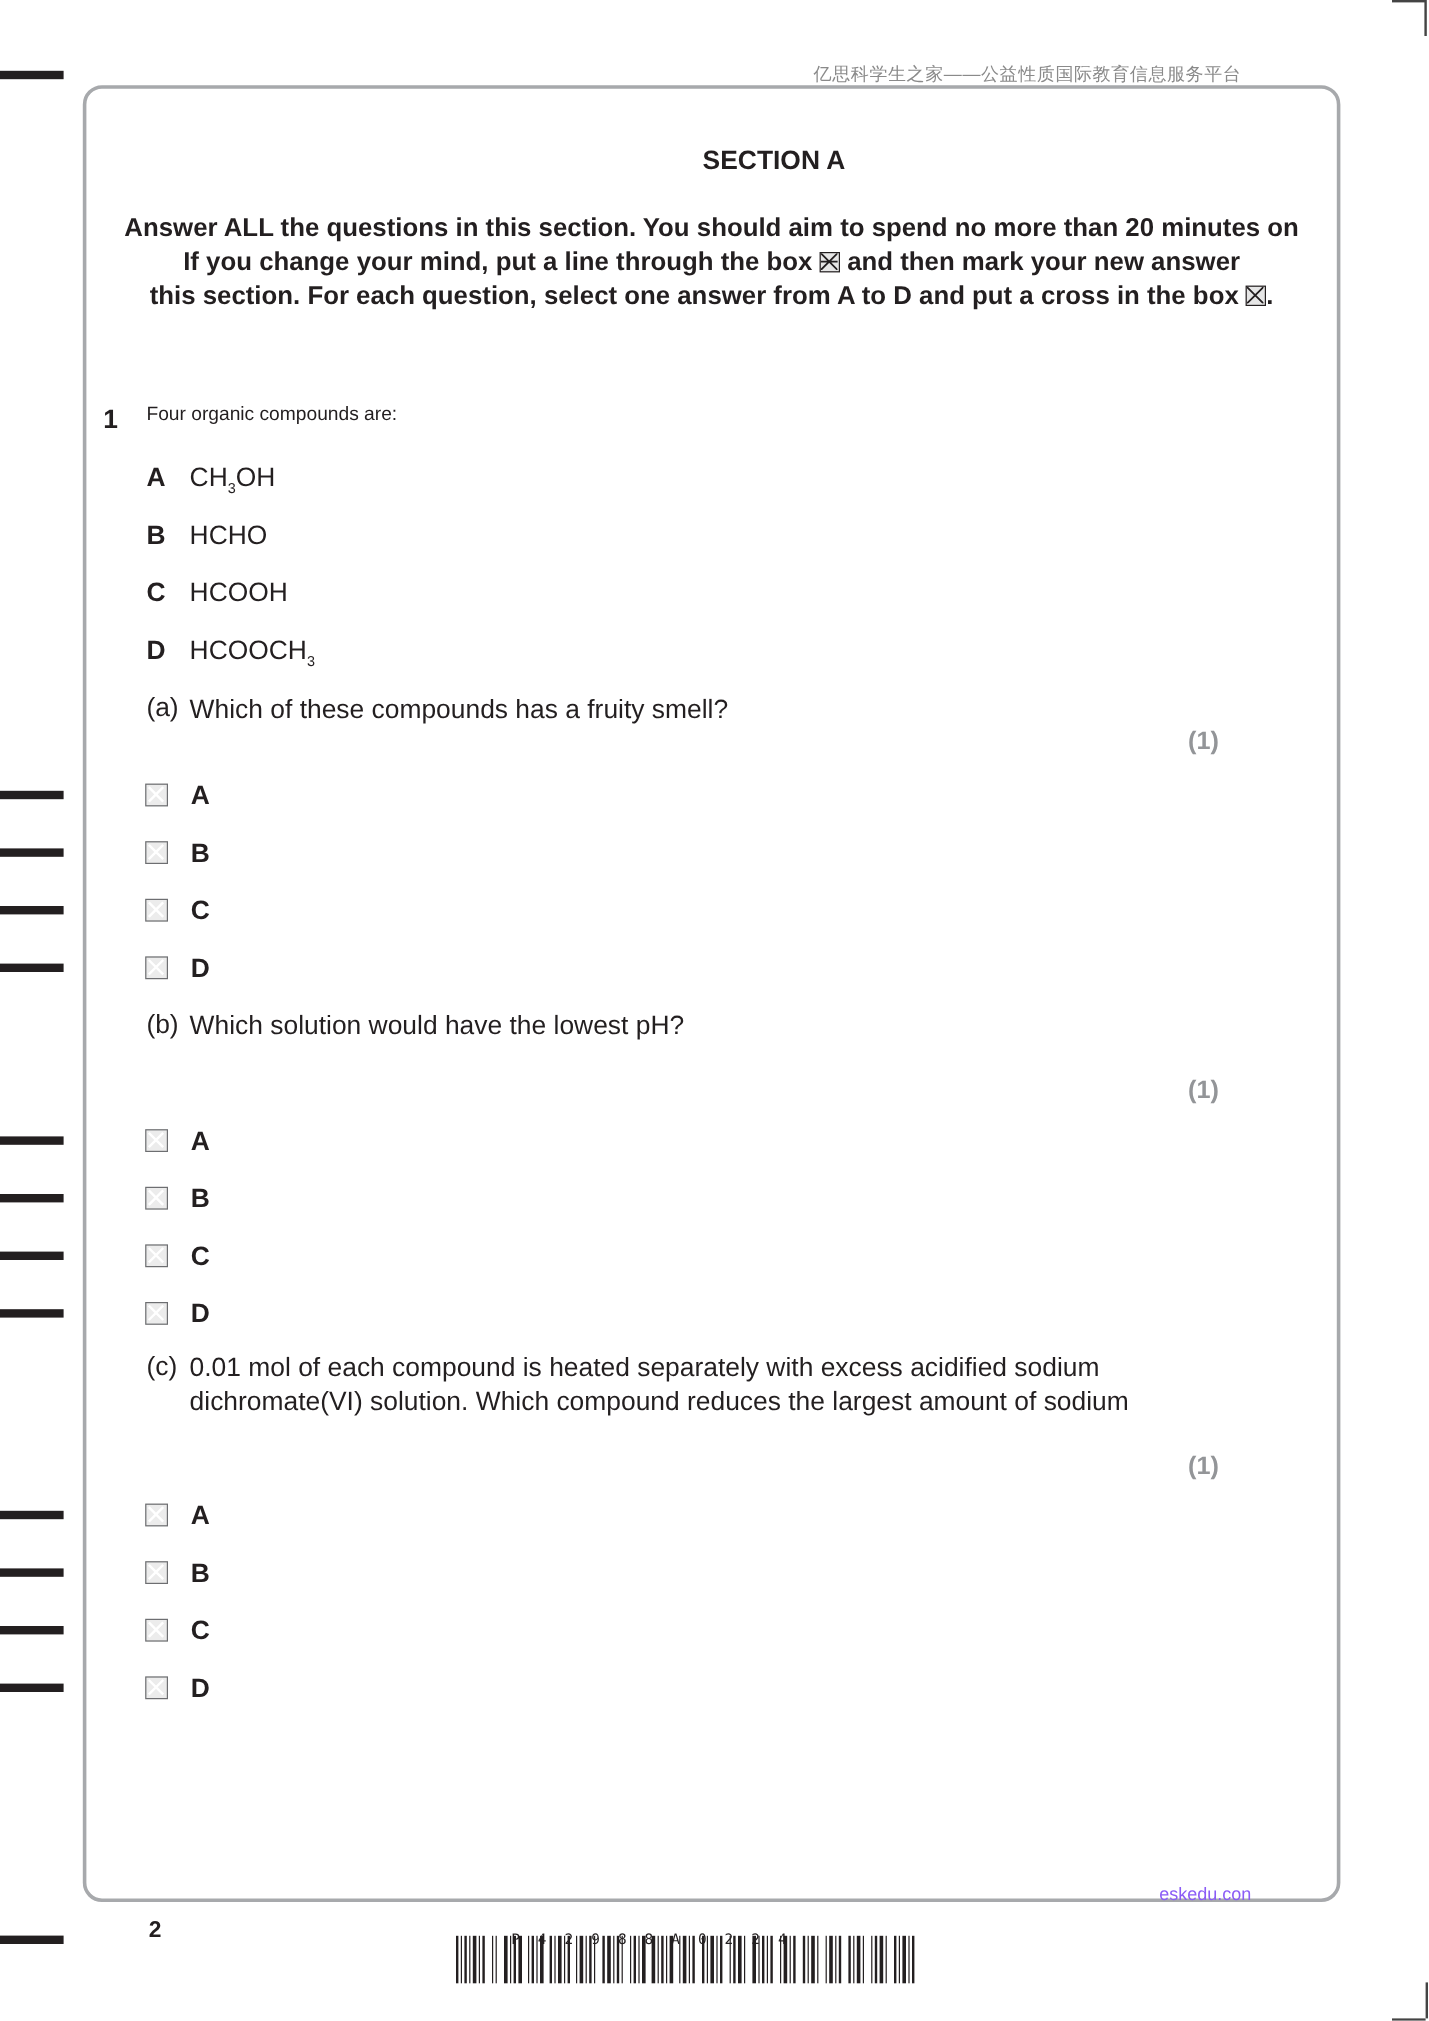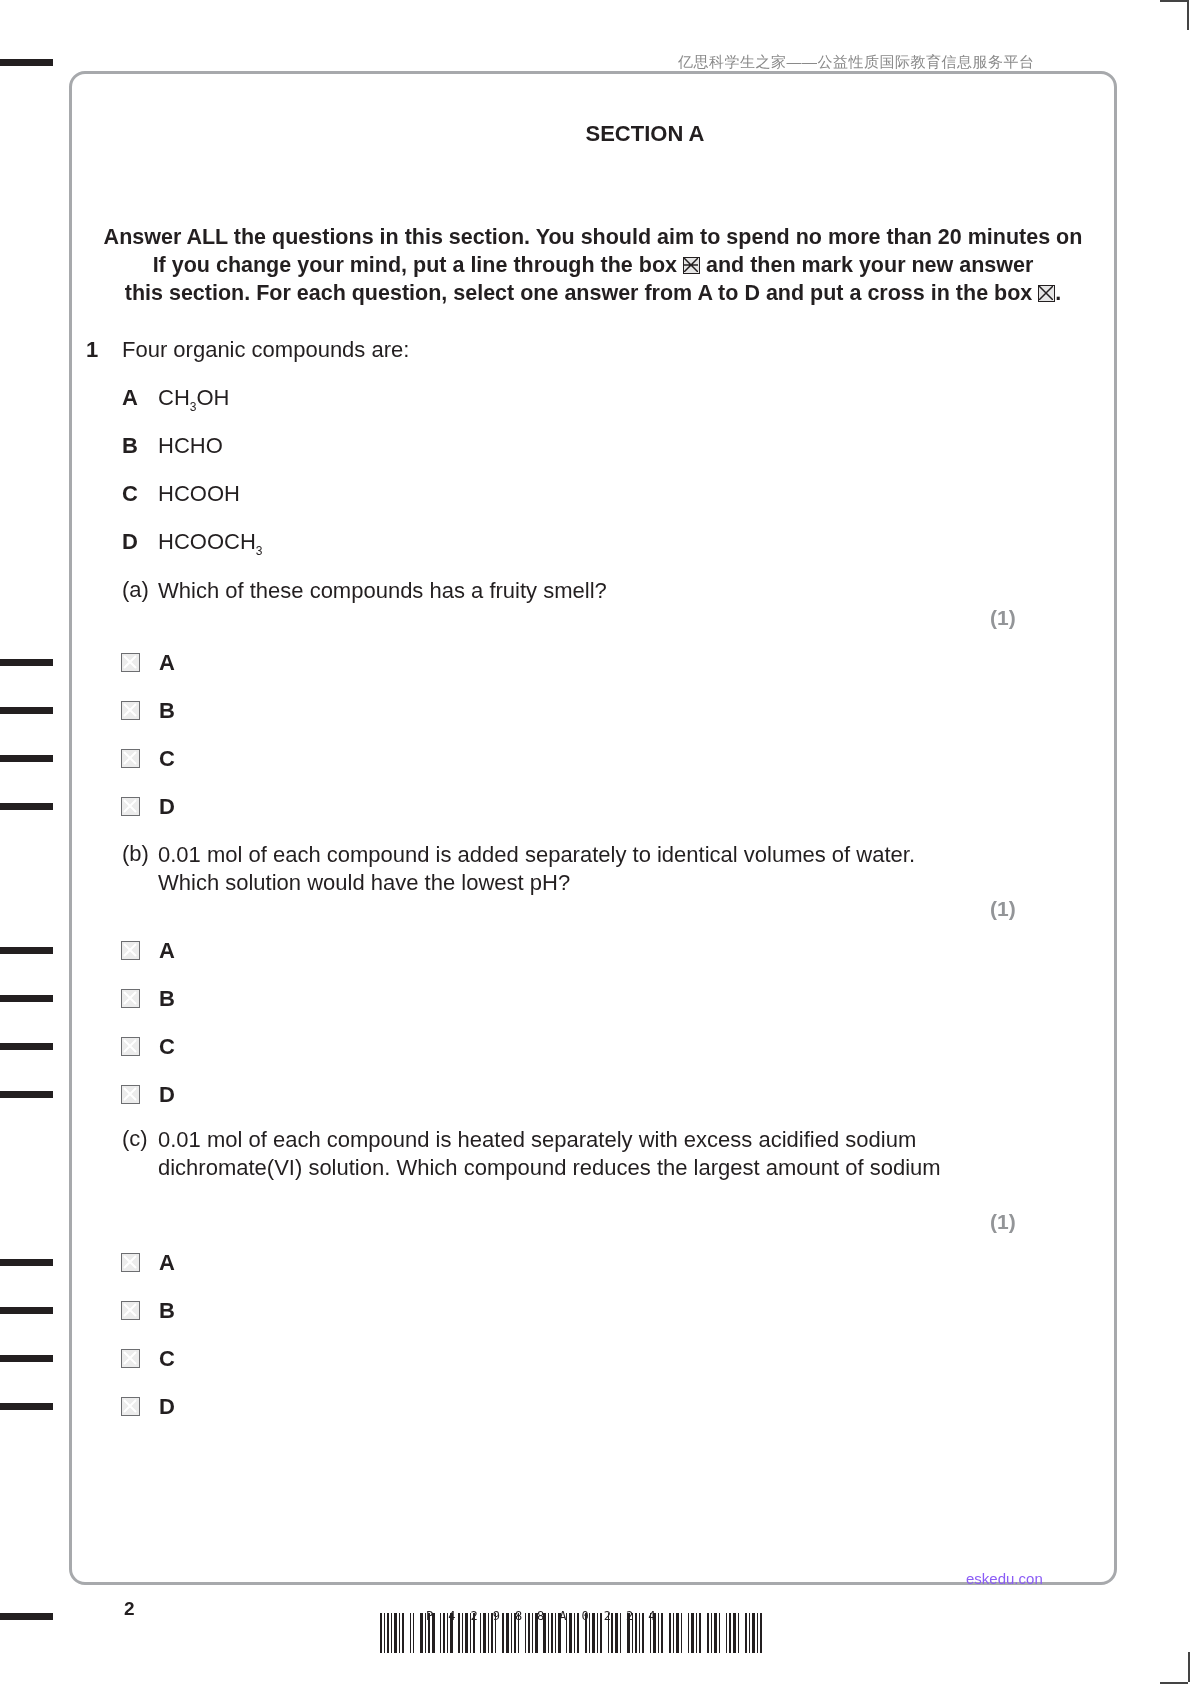--- a/index.html
+++ b/index.html
@@ -7,25 +7,25 @@
          font-family: "Liberation Sans", sans-serif; color: #231f20; }
   .abs { position: absolute; }
   .watermark-top { left: 678px; top: 53px; font-size: 15px; color: #8a8a8a; letter-spacing: 0.5px; white-space: nowrap; }
   .frame { left: 69px; top: 71px; width: 1048px; height: 1514px; border: 3px solid #a7a9ac; border-radius: 16px; box-sizing: border-box; }
   .left-mark { left: 0; width: 53px; height: 7px; background: #231f20; }
   .corner-tr-v { left: 1187px; top: 0; width: 2px; height: 30px; background: #444; }
   .corner-tr-h { left: 1160px; top: 0; width: 28px; height: 2px; background: #444; }
   .corner-br-v { left: 1188px; top: 1652px; width: 2px; height: 30px; background: #444; }
   .corner-br-h { left: 1160px; top: 1682px; width: 28px; height: 2px; background: #444; }
   .section-title { left: 69px; width: 1152px; top: 121px; text-align: center; font-weight: bold; font-size: 22px; }
-  .instructions { left: 80px; width: 1026px; top: 176px; text-align: center; font-weight: bold; font-size: 21.5px; line-height: 28px; margin-top: 47px; }
+  .instructions { left: 80px; width: 1026px; top: 176px; text-align: center; font-weight: bold; font-size: 21.5px; line-height: 28px; }
   .xbox { display: inline-block; width: 17px; height: 17px; border: 1.5px solid #231f20; box-sizing: border-box; position: relative; vertical-align: -2px; background: #e6e6e6; }
   .xbox svg { position: absolute; left: 0; top: 0; }
   .q-num { left: 86px; top: 337px; font-weight: bold; font-size: 22px; }
-  .q-stem { left: 122px; top: 337px; font-size: 22px; }
+  .q-stem { left: 122px; top: 337px; font-size: 16px; }
   .opt-letter { left: 122px; font-weight: bold; font-size: 22px; }
   .opt-text { left: 158px; font-size: 22px; }
   .opt-text sub { font-size: 12px; vertical-align: -6px; }
   .part-label { left: 122px; font-size: 22px; }
   .part-text { left: 158px; font-size: 22px; line-height: 28px; width: 860px; }
   .marks { left: 990px; font-weight: bold; font-size: 21px; color: #939598; }
   .cb { left: 121px; width: 19px; height: 19px; border: 1.5px solid #6d6e71; box-sizing: border-box; background: #ececec; }
   .cb svg { position: absolute; left: 0; top: 0; }
   .cb-letter { left: 159px; font-weight: bold; font-size: 22px; }
   .watermark-bottom { left: 966px; top: 1570px; font-size: 15px; color: #8b5cf6; }
@@ -116,21 +116,20 @@
 <div class="abs cb-letter" style="top:746px">C</div>
 <div class="abs cb" style="top:797px">
     <svg width="16" height="16" viewBox="0 0 16 16">
       <path d="M2 2L14 14M14 2L2 14" stroke="#fff" stroke-width="2"></path>
     </svg>
   </div>
 <div class="abs cb-letter" style="top:794px">D</div>
 
 <div class="abs part-label" style="top:841px">(b)</div>
 <div class="abs part-text" style="top:841px">
-  <div>0.01 mol of each compound is added separately to identical volumes of water.</div>
   <div>Which solution would have the lowest pH?</div>
 </div>
 <div class="abs marks" style="top:897px">(1)</div>
 
 <div class="abs cb" style="top:941px">
     <svg width="16" height="16" viewBox="0 0 16 16">
       <path d="M2 2L14 14M14 2L2 14" stroke="#fff" stroke-width="2"></path>
     </svg>
   </div>
 <div class="abs cb-letter" style="top:938px">A</div>

